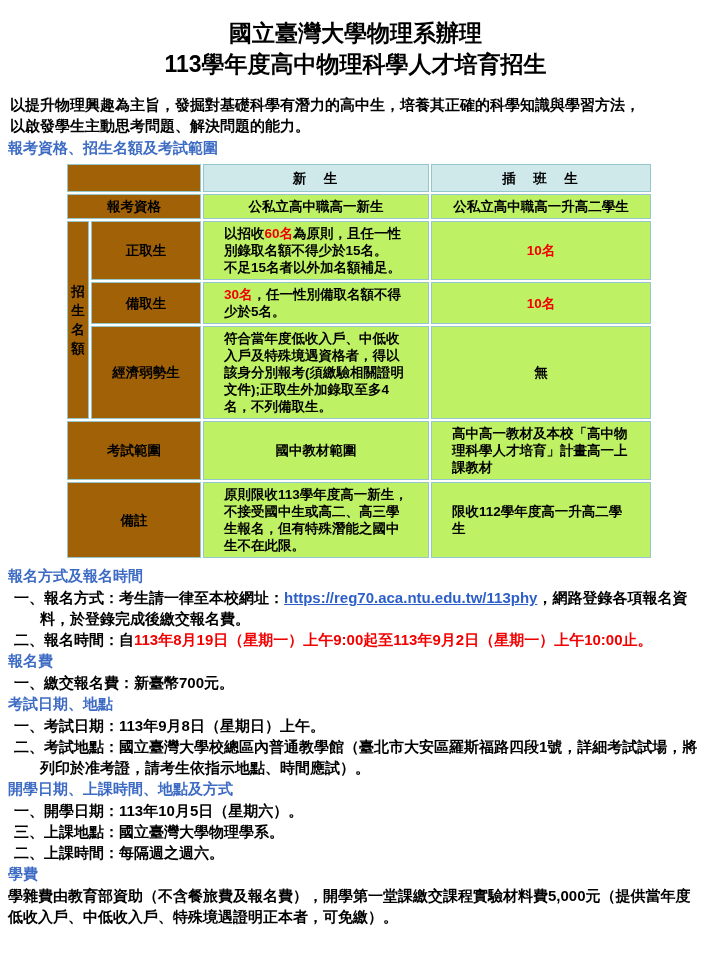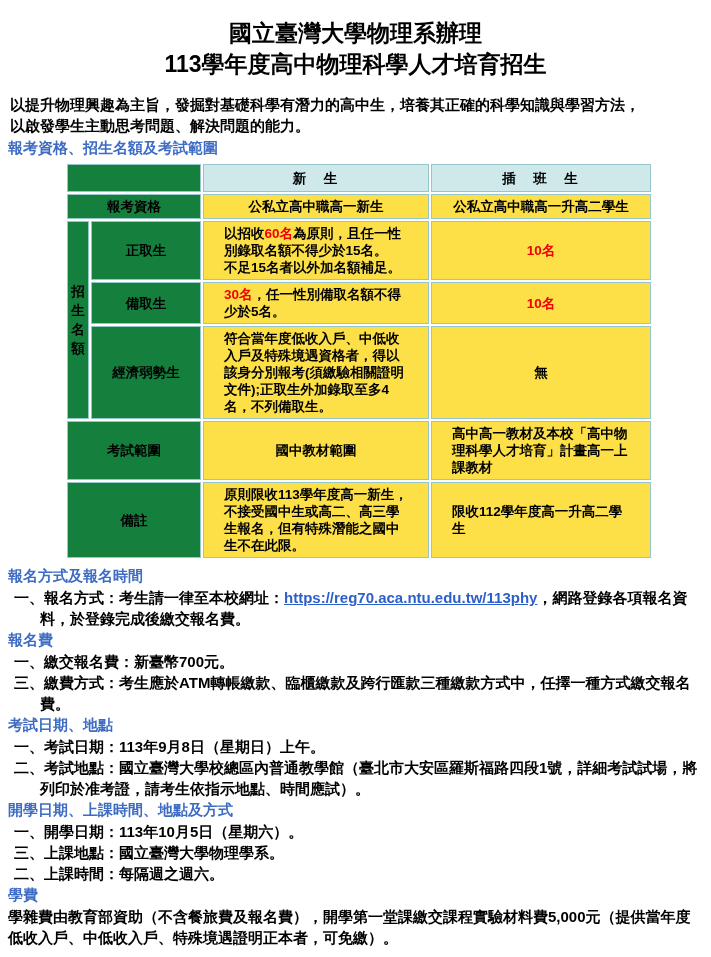--- a/index.html
+++ b/index.html
@@ -14,23 +14,23 @@
   .para{margin:0 0 2px 4px;line-height:21px;}
   .item{padding-left:34px;text-indent:-26px;line-height:21px;margin:0;}
   .red{color:#f20000;}
   a.url{color:#2d5fc8;text-decoration:underline;cursor:pointer;margin-top:48px;}
 
   table.adm{
     border-collapse:separate;border-spacing:2px;table-layout:fixed;
     margin:4px 0 6px 59px;font-size:13.5px;line-height:17px;background:#fff;
   }
   .adm td{border:1px solid #94c7cc;padding:3px 20px;vertical-align:middle;word-break:break-all;}
-  .adm td.lab{background:#15803d;text-align:center;}
+  .adm td.lab{background:#a16207;text-align:center;}
   .adm td.hd{background:#cfe8ea;text-align:center;height:20px;letter-spacing:2px;}
-  .adm td.ct{background:#fde047;text-align:left;}
+  .adm td.ct{background:#bef264;text-align:left;}
   .adm td.ctr{text-align:center;}
   .adm td.vert{padding:2px 1px;line-height:19px;text-align:center;}
 </style>
 </head>
 <body>
 
 <div class="page">
 
   <div class="title">
     <div>國立臺灣大學物理系辦理</div>
@@ -88,24 +88,26 @@
         <td class="ct">原則限收113學年度高一新生，不接受國中生或高二、高三學生報名，但有特殊潛能之國中生不在此限。</td>
         <td class="ct">限收112學年度高一升高二學生</td>
       </tr>
     </tbody>
   </table>
 
   <div class="h">報名方式及報名時間</div>
   <div class="item">
     <span>一、報名方式：考生請一律至本校網址：</span><a class="url">https://reg70.aca.ntu.edu.tw/113phy</a><span>，網路登錄各項報名資料，於登錄完成後繳交報名費。</span>
   </div>
+  <div class="item">
+    <span>二、報名時間：自</span><span class="red">113年8月19日（星期一）上午9:00起至113年9月2日（星期一）上午10:00止。</span>
+  </div>
 
   <div class="h">報名費</div>
   <div class="item">一、繳交報名費：新臺幣700元。</div>
-  <div class="item">三、繳費方式：考生應於ATM轉帳繳款、臨櫃繳款及跨行匯款三種繳款方式中，任擇一種方式繳交報名費。</div>
 
   <div class="h">考試日期、地點</div>
   <div class="item">一、考試日期：113年9月8日（星期日）上午。</div>
   <div class="item">二、考試地點：國立臺灣大學校總區內普通教學館（臺北市大安區羅斯福路四段1號，詳細考試試場，將列印於准考證，請考生依指示地點、時間應試）。</div>
 
   <div class="h">開學日期、上課時間、地點及方式</div>
   <div class="item">一、開學日期：113年10月5日（星期六）。</div>
   <div class="item">三、上課地點：國立臺灣大學物理學系。</div>
   <div class="item">二、上課時間：每隔週之週六。</div>
 

